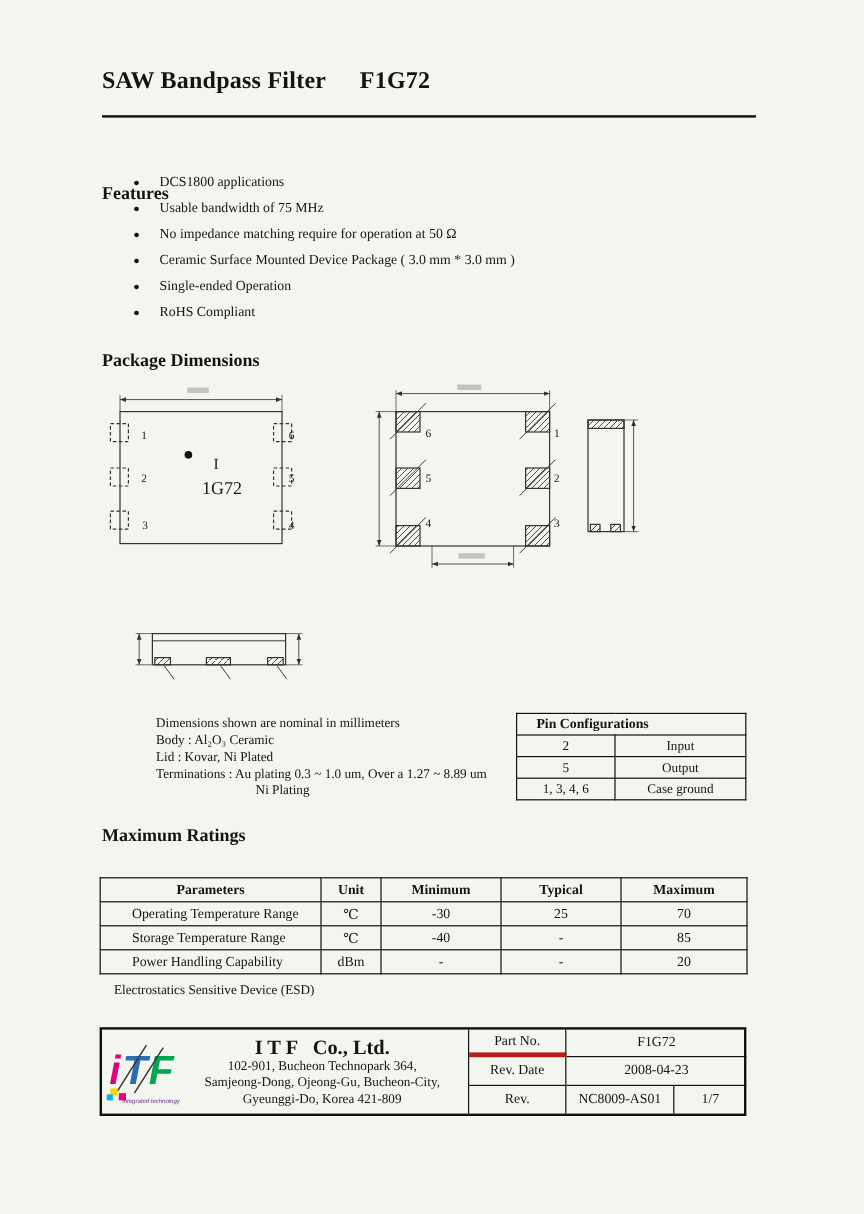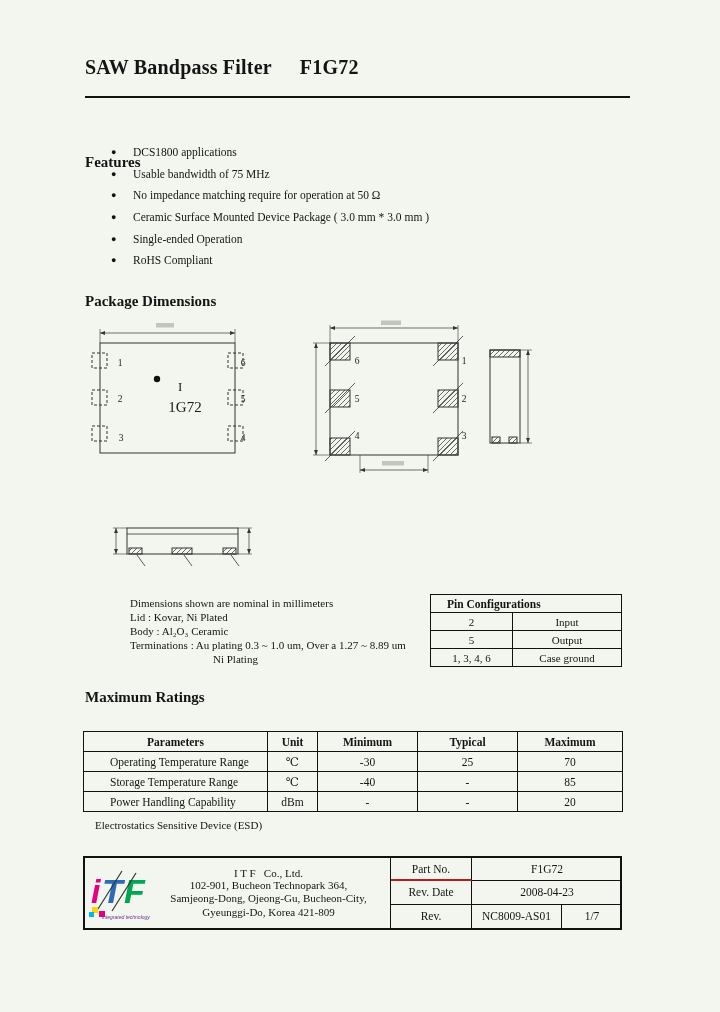--- a/index.html
+++ b/index.html
@@ -35,29 +35,29 @@
   table.ratings th { font-weight:bold; }
   table.ratings td.param { text-align:left; padding-left:26px; }
 
   .esd { font-size:11px; }
 
   .footer { display:grid; grid-template-columns:306px 81px 90px 60px; grid-template-rows:repeat(3,1fr);
             width:539px; height:74px; border:2px solid #111; font-size:11.5px; }
   .f-cell { display:flex; align-items:center; justify-content:center; }
   .f-left { grid-area:1/1/4/2; border-right:1px solid #111; display:flex; align-items:center; padding:1px 3px; }
   .f-lab { border-right:1px solid #111; }
-  .r1  { grid-area:1/2/2/3; border-bottom:2px solid #b91c1c; }
+  .r1  { grid-area:1/2/2/3; border-bottom:4px solid #b91c1c; }
   .r1v { grid-area:1/3/2/5; border-bottom:1px solid #111; }
   .r2  { grid-area:2/2/3/3; border-bottom:1px solid #111; }
   .r2v { grid-area:2/3/3/5; border-bottom:1px solid #111; }
   .r3  { grid-area:3/2/4/3; }
   .r3a { grid-area:3/3/4/4; border-right:1px solid #111; }
   .r3b { grid-area:3/4/4/5; }
   .f-co { flex:1; text-align:center; }
-  .company { font-weight:normal; font-size:11px; white-space:pre; }
+  .company { font-weight:bold; font-size:17px; white-space:pre; }
   .addr { font-size:11px; line-height:13.5px; white-space:nowrap; }
   .lg { font-family:"Liberation Sans",sans-serif; font-weight:bold; font-style:italic; font-size:34px; }
   .li { fill:#e6007e; } .lt { fill:#2b6cb8; } .lf { fill:#00a651; }
   .tagline { font-size:5px; fill:#6a2d91; font-style:italic; font-family:"Liberation Sans",sans-serif; }
 </style>
 </head>
 <body>
 
 <div class="abs h1" style="left:85px; top:56px;">
   <span>SAW Bandpass Filter</span><span style="margin-left:28px">F1G72</span>
@@ -188,22 +188,22 @@
     <line x1="42" y1="234" x2="28" y2="234" stroke-width="0.6"></line>
     <line x1="31" y1="208" x2="31" y2="234" stroke-width="0.7" marker-start="url(#arr)" marker-end="url(#arr)"></line>
     <line x1="153" y1="208" x2="167" y2="208" stroke-width="0.6"></line>
     <line x1="153" y1="234" x2="167" y2="234" stroke-width="0.6"></line>
     <line x1="164" y1="208" x2="164" y2="234" stroke-width="0.7" marker-start="url(#arr)" marker-end="url(#arr)"></line>
   </g>
 </svg>
 
 <div class="abs notes" style="left:130px; top:596px;">
   <div>Dimensions shown are nominal in millimeters</div>
+  <div>Body : Al₂O₃ Ceramic</div>
   <div>Lid : Kovar, Ni Plated</div>
-  <div>Body : Al₂O₃ Ceramic</div>
   <div>Terminations : Au plating 0.3 ~ 1.0 um, Over a 1.27 ~ 8.89 um</div>
   <div class="indent">Ni Plating</div>
 </div>
 
 <table class="abs pincfg" style="left:430px; top:594px;">
   <tbody>
       <tr>
     <td colspan="2" class="pc-head">Pin Configurations</td>
   </tr>
   <tr>

